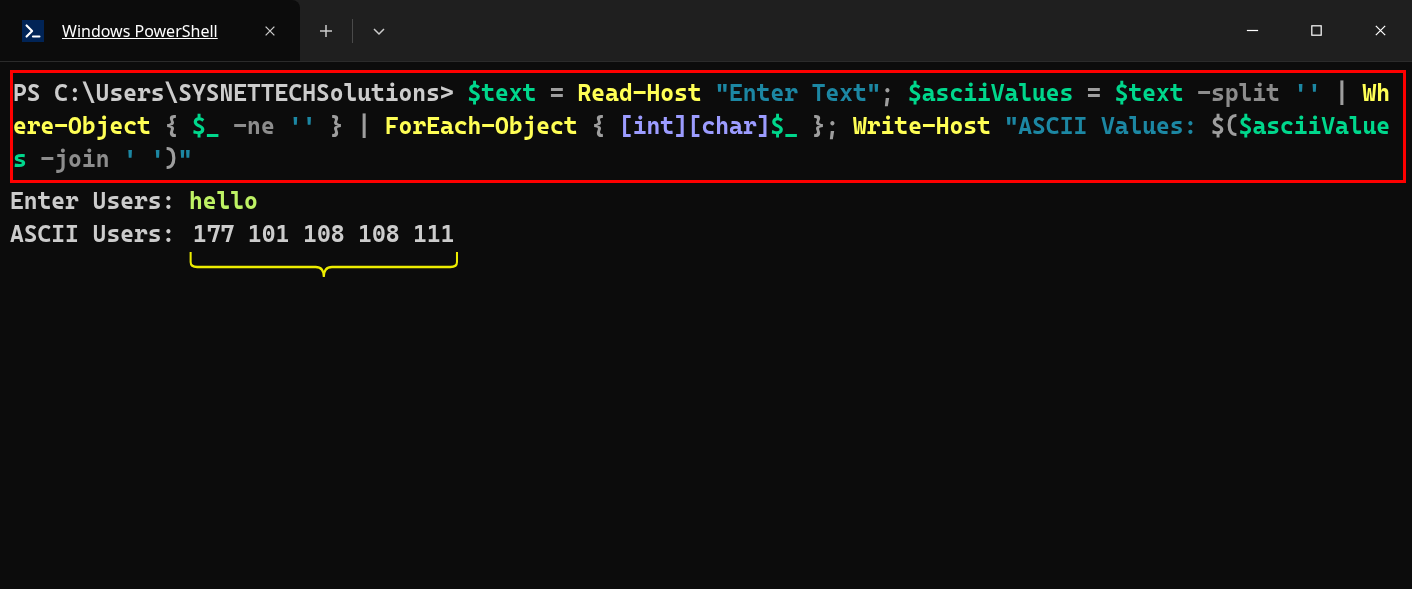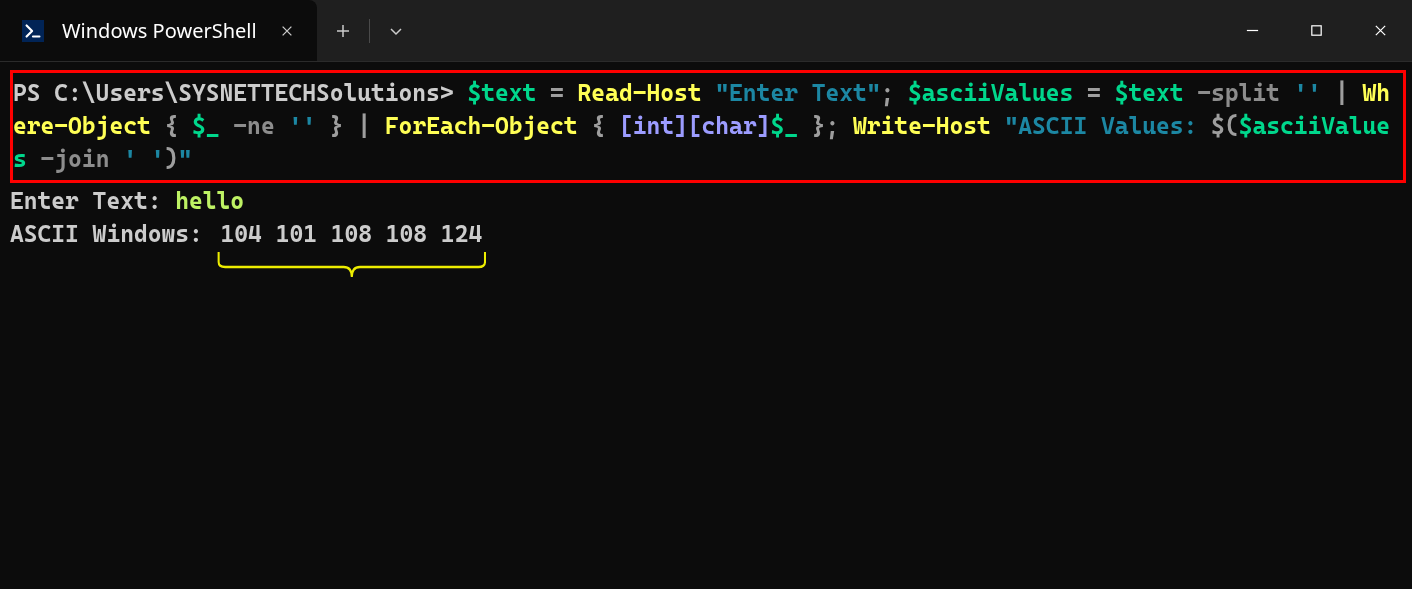--- a/index.html
+++ b/index.html
@@ -3,21 +3,21 @@
 <meta charset="utf-8">
 <style>
   * { margin: 0; padding: 0; box-sizing: border-box; }
   html, body { width: 1412px; height: 589px; background: #0c0c0c; font-family: 'Cascadia Mono', 'Consolas', monospace; overflow: hidden; }
   .window { width: 100%; height: 100%; display: flex; flex-direction: column; }
   .titlebar { height: 62px; background: #1f1f1f; display: flex; align-items: stretch; border-bottom: 1px solid #2b2b2b; }
   .tab-strip { display: flex; align-items: stretch; flex: 1; }
   .tab { display: flex; align-items: center; background: #0c0c0c; color: #ffffff; padding: 0 18px 0 22px; min-width: 300px; height: 100%; border-top-left-radius: 0; border-top-right-radius: 8px; position: relative; }
   .tab-icon { width: 22px; height: 22px; margin-right: 18px; display: inline-flex; align-items: center; justify-content: center; background: #012456; border-radius: 2px; }
   .tab-icon svg { width: 22px; height: 22px; }
-  .tab-title { font-family: 'Segoe UI', system-ui, sans-serif; font-size: 20px; font-weight: 400; flex: 1; }
+  .tab-title { font-family: 'Segoe UI', system-ui, sans-serif; font-size: 16px; font-weight: 400; flex: 1; text-decoration: underline; }
   .tab-close { width: 24px; height: 24px; display: inline-flex; align-items: center; justify-content: center; color: #cccccc; margin-left: 18px; cursor: pointer; }
   .tab-actions { display: flex; align-items: center; gap: 0; }
   .tab-action { width: 52px; height: 100%; display: inline-flex; align-items: center; justify-content: center; color: #cccccc; cursor: pointer; font-size: 22px; }
   .tab-divider { width: 1px; height: 24px; background: #4a4a4a; align-self: center; }
   .window-controls { display: flex; align-items: stretch; }
   .wc-btn { width: 64px; height: 100%; display: inline-flex; align-items: center; justify-content: center; color: #ffffff; cursor: pointer; }
   .terminal { flex: 1; padding: 8px 6px 8px 10px; color: #cccccc; font-size: 23.5px; line-height: 1.4; position: relative; }
   .highlight-box { border: 3px solid #ff0000; padding: 4px 2px 4px 0px; margin-bottom: 2px; }
   .code-line { white-space: pre-wrap; word-break: break-all; font-weight: bold; }
   .prompt { color: #cccccc; }
@@ -93,19 +93,19 @@
             <path d="M3 3 L13 13 M13 3 L3 13" stroke="#ffffff" stroke-width="1.3"></path>
           </svg>
       </span>
     </div>
   </div>
 
   <div class="terminal">
     <div class="highlight-box">
       <div class="code-line"><span class="prompt">PS C:\Users\SYSNETTECHSolutions&gt; </span><span class="var">$text</span><span class="op"> = </span><span class="cmd">Read-Host</span><span> </span><span class="str">"Enter Text"</span><span class="op">; </span><span class="var">$asciiValues</span><span class="op"> = </span><span class="var">$text</span><span class="auto"> -split </span><span class="str">''</span><span class="pipe"> | </span><span class="cmd">Where-Object</span><span> </span><span class="brace">{ </span><span class="var">$_</span><span class="auto"> -ne </span><span class="str">''</span><span class="brace"> }</span><span class="pipe"> | </span><span class="cmd">ForEach-Object</span><span> </span><span class="brace">{ </span><span class="sub">[int][char]</span><span class="var">$_</span><span class="brace"> }</span><span class="op">; </span><span class="cmd">Write-Host</span><span> </span><span class="str">"ASCII Values: </span><span class="op">$(</span><span class="var">$asciiValues</span><span class="auto"> -join </span><span class="str">' '</span><span class="op">)</span><span class="str">"</span></div>
     </div>
-    <div class="out-line"><span>Enter Text: </span><span class="user-in">hello</span></div>
-    <div class="out-line"><span>ASCII Windows: </span><span class="ascii-wrap"><span class="ascii-values">104 101 108 108 124</span><span class="ascii-bracket"><svg viewBox="0 0 330 30" preserveAspectRatio="none">
+    <div class="out-line"><span>Enter Users: </span><span class="user-in">hello</span></div>
+    <div class="out-line"><span>ASCII Users: </span><span class="ascii-wrap"><span class="ascii-values">177 101 108 108 111</span><span class="ascii-bracket"><svg viewBox="0 0 330 30" preserveAspectRatio="none">
               <path d="M2 2 L2 12 Q2 17 10 17 L155 17 Q165 17 165 27 Q165 17 175 17 L320 17 Q328 17 328 12 L328 2" stroke="#eded00" stroke-width="2.5" fill="none"></path>
             </svg></span></span></div>
 
   </div>
 </div>
 
 </body></html>

